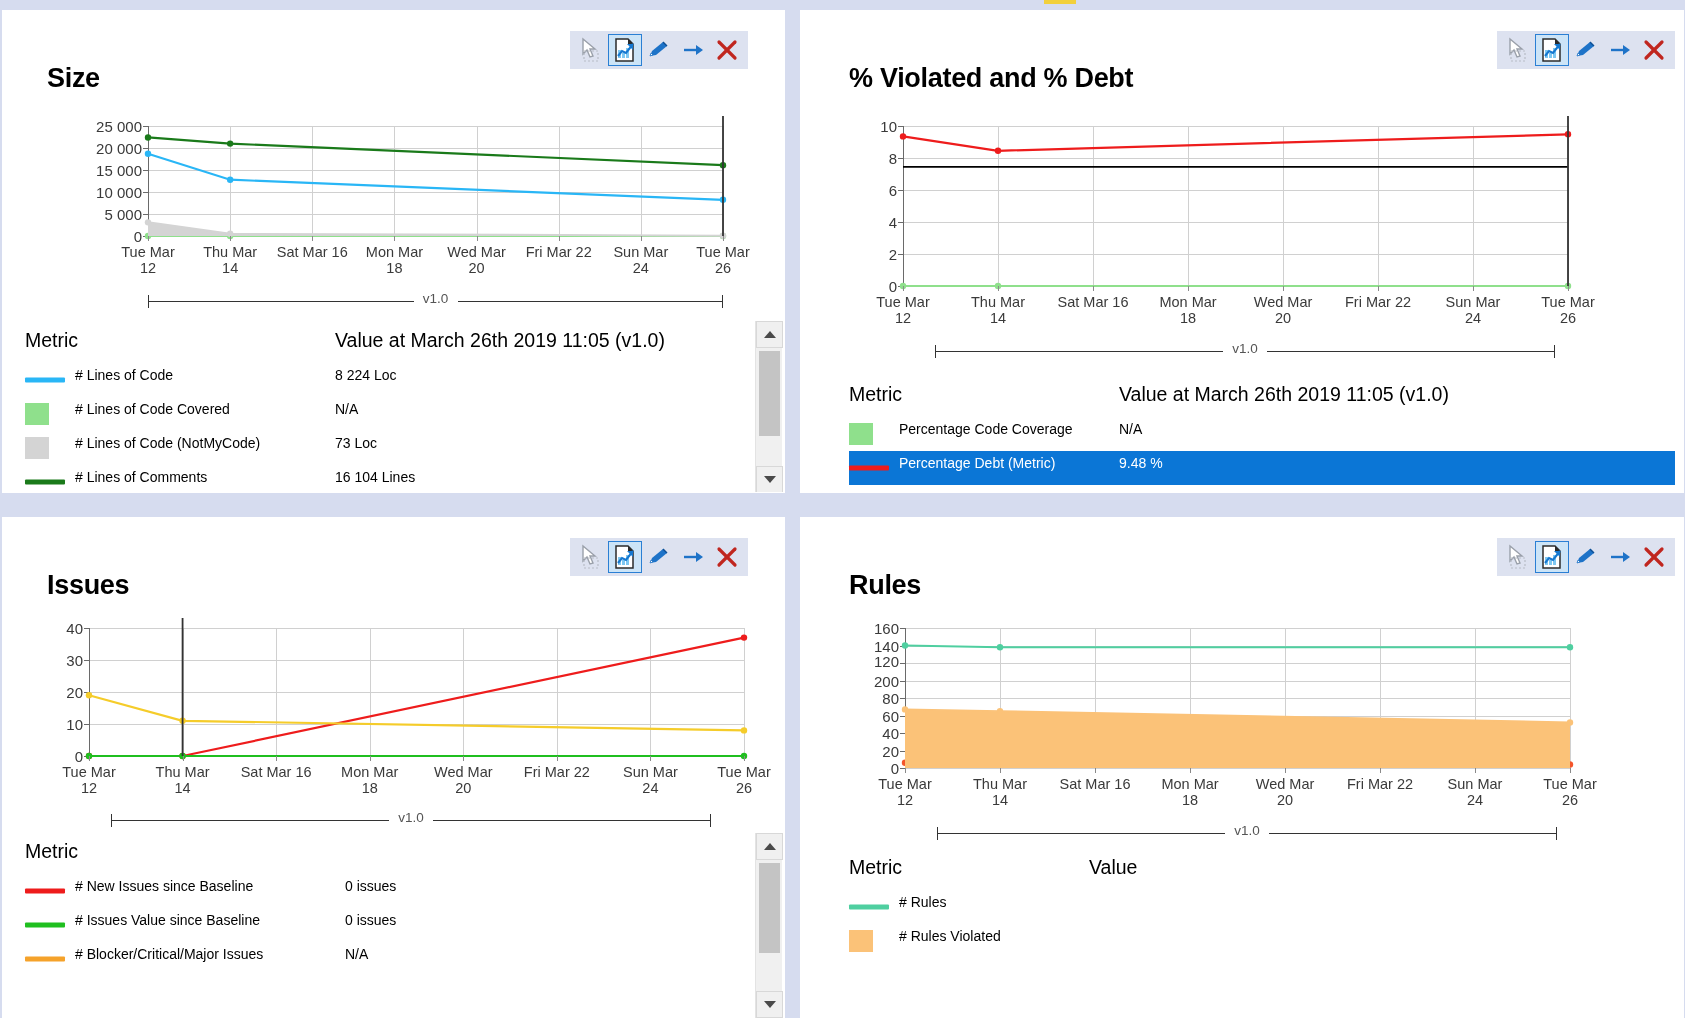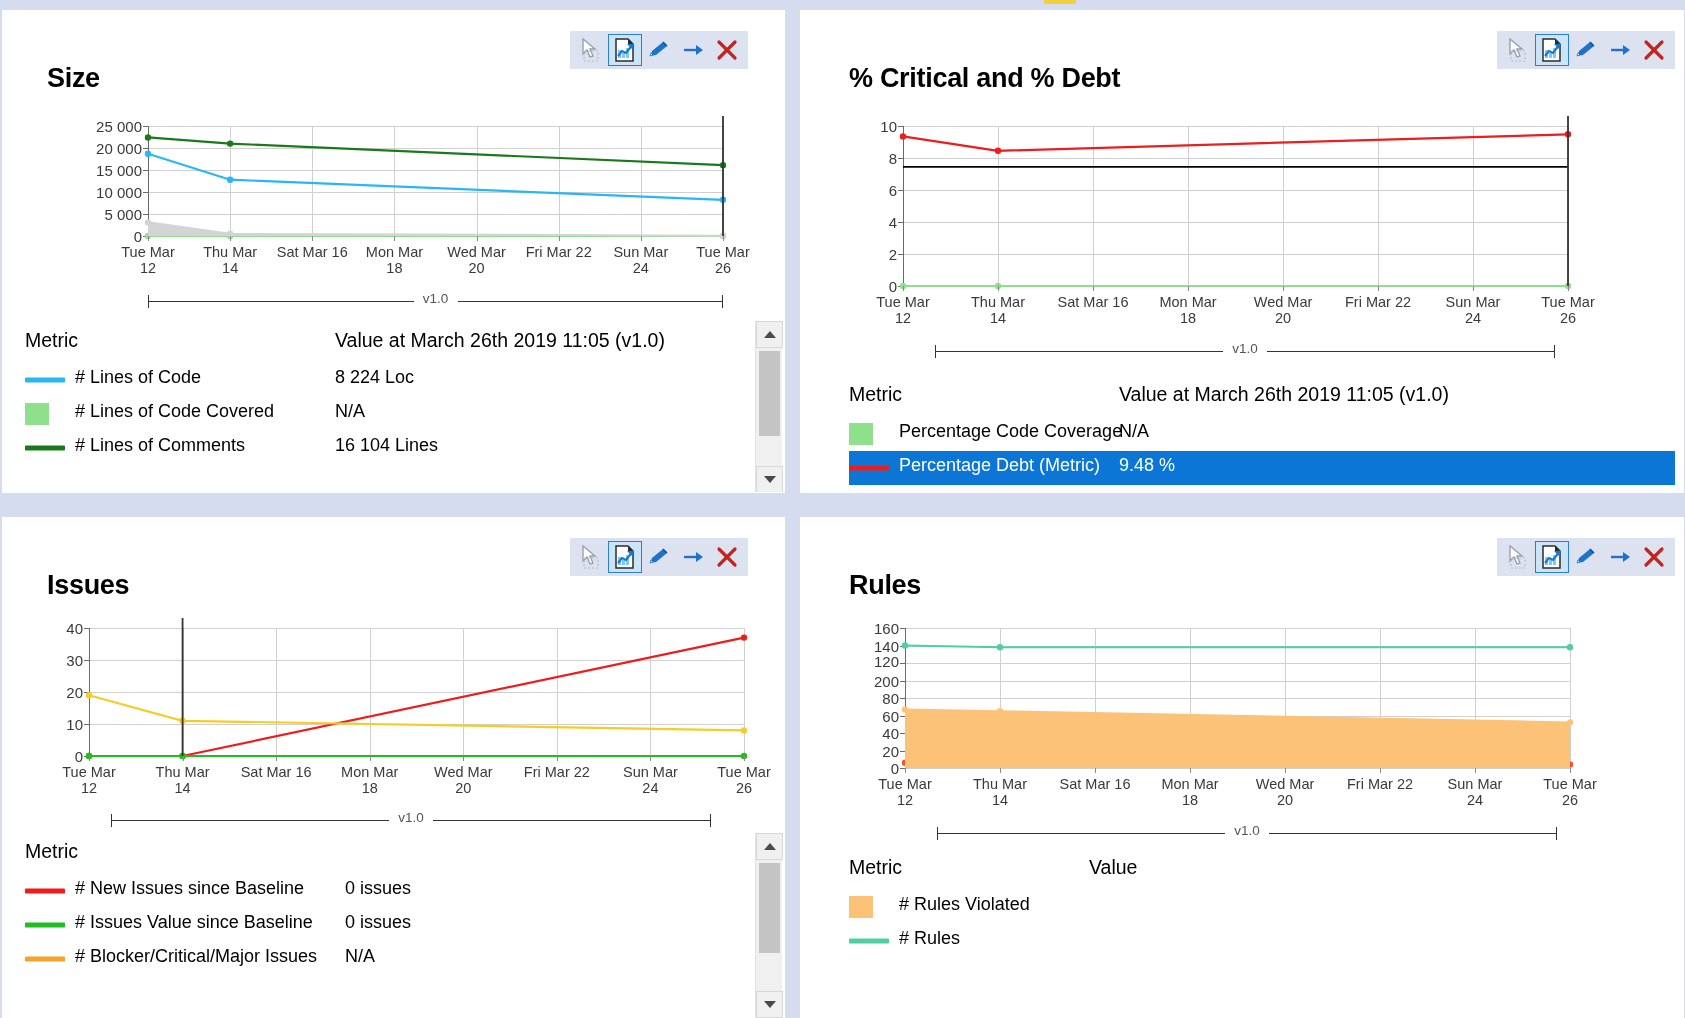--- a/index.html
+++ b/index.html
@@ -158,21 +158,21 @@
     height: 34px;
     font-size: 19.5px;
     color: #000;
   }
   .lh-metric { position: absolute; left: 0; top: 0; }
   .lh-value  { position: absolute; top: 0; }
 
   .legend-row {
     position: relative;
     height: 34px;
-    font-size: 18px;
+    font-size: 14px;
     color: #000;
     white-space: nowrap;
     text-decoration: underline;
   }
   .legend-row.sel { background: #0b76d6; color: #fff; }
   .sw { position: absolute; left: 0; top: 50%; transform: translateY(-50%); }
   .sw-line { width: 40px; height: 5px; border-radius: 1px; }
   .sw-box  { width: 24px; height: 22px; }
   .lr-name  { position: absolute; left: 50px; top: 4px; }
   .lr-value { position: absolute; top: 4px; text-align: right; }
@@ -375,20 +375,25 @@
             <div class="sw sw-line" style="background: rgb(41, 182, 246);"></div>
             <div class="lr-name"># Lines of Code</div>
             <div class="lr-value" style="left: 310px;">8 224 Loc</div>
           </div>
           <div class="legend-row">
             <div class="sw sw-box" style="background: rgb(143, 224, 140);"></div>
             <div class="lr-name"># Lines of Code Covered</div>
             <div class="lr-value" style="left: 310px;">N/A</div>
           </div>
           <div class="legend-row">
+            <div class="sw sw-box" style="background: rgb(212, 212, 212);"></div>
+            <div class="lr-name"># Lines of Code (NotMyCode)</div>
+            <div class="lr-value" style="left: 310px;">73 Loc</div>
+          </div>
+          <div class="legend-row">
             <div class="sw sw-line" style="background: rgb(26, 122, 26);"></div>
             <div class="lr-name"># Lines of Comments</div>
             <div class="lr-value" style="left: 310px;">16 104 Lines</div>
           </div>
         </div>
 
       <div class="vscroll" style="right:2px;top:310px;height:172px;">
         <div class="vs-btn vs-up">
             <span class="chev chev-up"></span>
           </div>
@@ -442,21 +447,21 @@
         <div class="tb-btn">
           <span class="icn-x">
             <svg width="26" height="26" viewBox="0 0 26 26">
               <line x1="5" y1="5" x2="21" y2="21" stroke="#c0261f" stroke-width="3.2" stroke-linecap="round"></line>
               <line x1="21" y1="5" x2="5" y2="21" stroke="#c0261f" stroke-width="3.2" stroke-linecap="round"></line>
             </svg>
           </span>
         </div>
       </div>
 
-      <div class="panel-title">% Critical and % Debt</div>
+      <div class="panel-title">% Violated and % Debt</div>
 
       <div class="chart-wrap">
         <div class="plot" id="plot-coverage-debt" style="left:58px;top:0;width:665px;height:160px;">
             <div class="gridline" style="top: 160px;"></div>
             <div class="ylab" style="top: 160px;">0</div>
             <div class="ytick" style="top: 160px;"></div>
             <div class="gridline" style="top: 128px;"></div>
             <div class="ylab" style="top: 128px;">2</div>
             <div class="ytick" style="top: 128px;"></div>
             <div class="gridline" style="top: 96px;"></div>
@@ -894,26 +899,26 @@
             <div class="vb-text" style="left: 310px;">v1.0</div>
           </div>
       </div>
 
       <div class="legend" id="legend-rules" style="left:48px;top:338px;right:8px;">
           <div class="legend-head">
             <div class="lh-metric">Metric</div>
             <div class="lh-value" style="left: 240px;">Value</div>
           </div>
           <div class="legend-row">
+            <div class="sw sw-line" style="background: rgb(79, 207, 160);"></div>
+            <div class="lr-name"># Rules</div>
+            <div class="lr-value" style="left: 240px;"></div>
+          </div>
+          <div class="legend-row">
             <div class="sw sw-box" style="background: rgb(251, 194, 120);"></div>
             <div class="lr-name"># Rules Violated</div>
             <div class="lr-value" style="left: 240px;"></div>
           </div>
-          <div class="legend-row">
-            <div class="sw sw-line" style="background: rgb(79, 207, 160);"></div>
-            <div class="lr-name"># Rules</div>
-            <div class="lr-value" style="left: 240px;"></div>
-          </div>
         </div>
     </div>
 
   </div>
 </div>
 
 </body></html>

